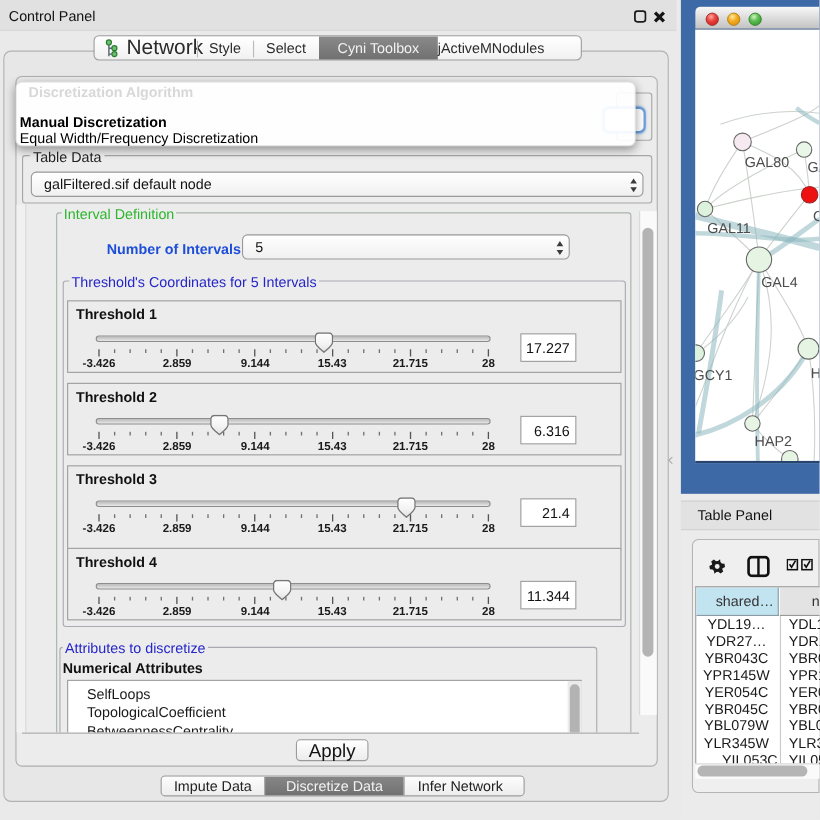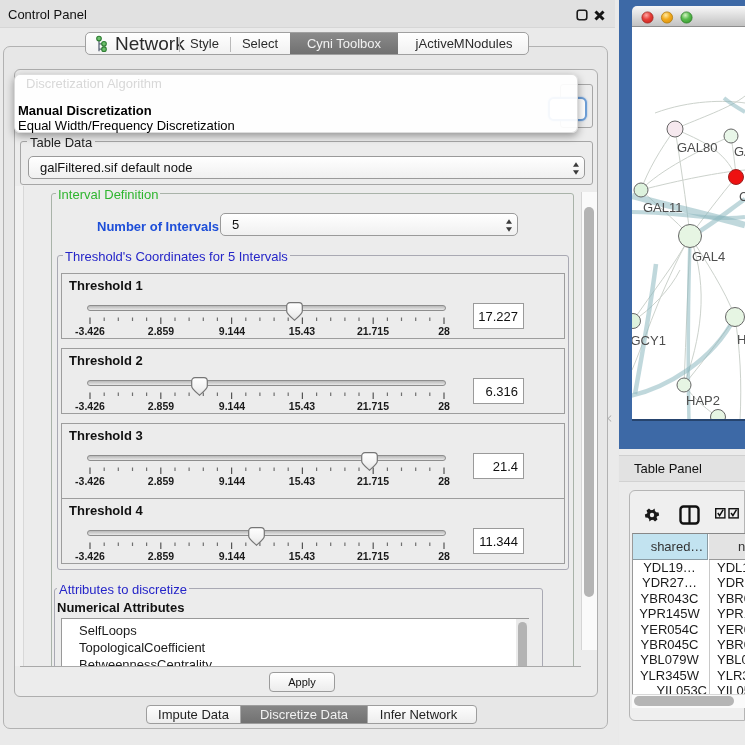--- a/index.html
+++ b/index.html
@@ -172,26 +172,26 @@
 
   <div class="abs" style="left:20px;top:666px;width:561px;height:1px;background:#a9a9a9"></div>
 
   <div class="abs" style="left:581px;top:192px;width:16px;height:458px;background:#fafafa;border-left:1px solid #d5d5d5"></div>
   <div class="abs" style="left:584px;top:207px;width:10px;height:390px;border-radius:5px;background:#b4b4b4"></div>
 
   <div class="abs" style="left:560px;top:84px;width:33px;height:44px;border:1px solid #a6a6a6;border-radius:3px"></div>
   <div class="abs" style="left:548px;top:97px;width:39px;height:24px;border:2px solid #6d9ed6;border-radius:6px;background:#fff;box-shadow:0 0 2px #86b1e2"></div>
 
   <div class="abs" style="left:14px;top:74px;width:564px;height:59px;background:rgba(255,255,255,0.93);border-radius:6px;box-shadow:0 3px 9px rgba(0,0,0,0.38);border:1px solid rgba(160,160,160,0.35)">
-    <div class="abs" style="left:11px;top:1px;font-size:13px;font-weight:normal;color:#d8d8d8">Discretization Algorithm</div>
+    <div class="abs" style="left:11px;top:1px;font-size:13px;font-weight:bold;color:#d8d8d8">Discretization Algorithm</div>
     <div class="abs" style="left:3px;top:28px;font-size:13px;font-weight:bold;color:#000">Manual Discretization</div>
     <div class="abs" style="left:3px;top:43px;font-size:13px;color:#000">Equal Width/Frequency Discretization</div>
   </div>
 
-  <div class="abs" style="left:269px;top:672px;width:66px;height:20px;border:1px solid #9b9b9b;border-radius:4px;background:linear-gradient(#ffffff,#ececec);text-align:center;font-size:11px;color:#111;line-height:19px">Apply</div>
+  <div class="abs" style="left:269px;top:672px;width:66px;height:20px;border:1px solid #9b9b9b;border-radius:4px;background:linear-gradient(#ffffff,#ececec);text-align:center;font-size:17px;color:#111;line-height:19px">Apply</div>
 
   <div class="abs" style="left:146px;top:705px;width:331px;height:19px;border:1px solid #9d9d9d;border-radius:4px;background:linear-gradient(#fdfdfd,#ededed);overflow:hidden">
     <div class="abs" style="left:0;top:0;width:94px;height:19px;text-align:center;font-size:13px;color:#222;line-height:18px;border-right:1px solid #aaa">Impute Data</div>
     <div class="abs" style="left:94px;top:0;width:126px;height:19px;text-align:center;font-size:13px;color:#f2f2f2;line-height:18px;background:linear-gradient(#868686,#6f6f6f)">Discretize Data</div>
     <div class="abs" style="left:220px;top:0;width:102px;height:19px;text-align:center;font-size:13px;color:#222;line-height:18px;border-left:1px solid #aaa">Infer Network</div>
   </div>
 
   <div class="abs" style="left:85px;top:32px;width:444px;height:23px;border:1px solid #a0a0a0;border-radius:5px;background:linear-gradient(#ffffff,#f1f1f1);overflow:hidden">
     <div class="abs" style="left:0;top:0;width:93px;height:23px;line-height:22px;font-size:19px;color:#2b2b2b;text-align:left">
       <svg class="abs" style="left:6px;top:2px;width:16px;height:18px" viewBox="0 0 16 18">
@@ -200,21 +200,21 @@
         <circle cx="12" cy="8.8" r="2.3" fill="#6cbf6c" stroke="#2e7d32" stroke-width="1.1"></circle>
         <circle cx="12" cy="14.2" r="2.3" fill="#6cbf6c" stroke="#2e7d32" stroke-width="1.1"></circle>
       </svg>
       <span style="position:absolute;left:29px">Network</span>
     </div>
     <div class="abs" style="left:93px;top:4px;width:1px;height:15px;background:#b9b9b9"></div>
     <div class="abs" style="left:93px;top:0;width:51px;height:23px;line-height:22px;font-size:13px;color:#2b2b2b;text-align:center">Style</div>
     <div class="abs" style="left:144px;top:4px;width:1px;height:15px;background:#b9b9b9"></div>
     <div class="abs" style="left:144px;top:0;width:60px;height:23px;line-height:22px;font-size:13px;color:#2b2b2b;text-align:center">Select</div>
     <div class="abs" style="left:204px;top:0;width:108px;height:23px;line-height:22px;font-size:13px;color:#f2f2f2;text-align:center;background:linear-gradient(#8a8a8a,#6e6e6e)">Cyni Toolbox</div>
-    <div class="abs" style="left:312px;top:0;width:132px;height:23px;line-height:22px;font-size:13px;color:#2b2b2b;text-align:center">jActiveMNodules</div>
+    <div class="abs" style="left:312px;top:0;width:132px;height:23px;line-height:22px;font-size:13px;color:#2b2b2b;text-align:left">jActiveMNodules</div>
   </div>
 </div>
 
 <svg class="abs" style="left:607px;top:415px;width:5px;height:7px" viewBox="0 0 5 7">
   <path d="M4.2,0.5 L1,3.5 L4.2,6.5" fill="none" stroke="#a8a8a8" stroke-width="1"></path>
 </svg>
 
 <div class="abs" style="left:619px;top:0;width:126px;height:449px;background:#3d69a6"></div>
 <div class="abs" style="left:632px;top:6px;width:113px;height:415px">
 

